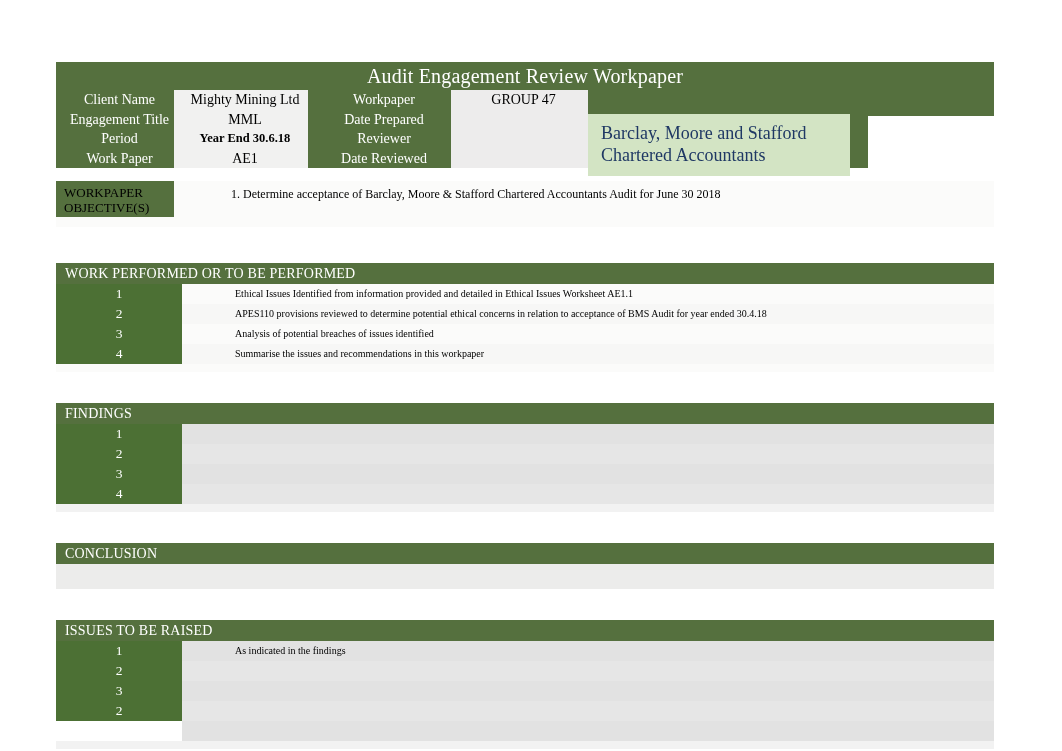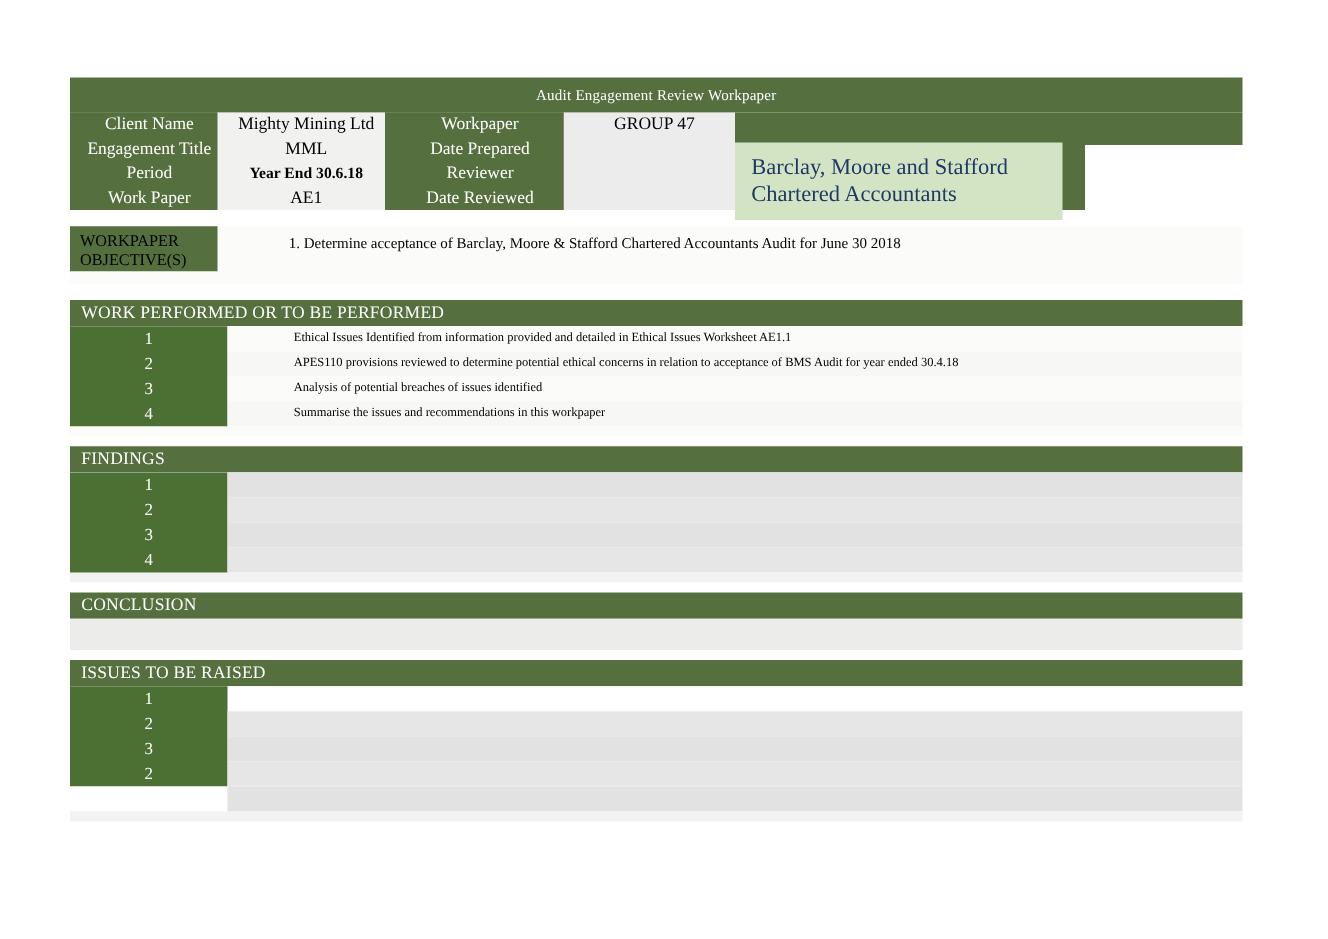--- a/index.html
+++ b/index.html
@@ -30,21 +30,21 @@
     left: 56px;
     top: 62px;
     width: 938px;
   }
 
   
   .title-bar {
     height: 28px;
     background: #55703e;
     color: #ffffff;
-    font-size: 12px;
+    font-size: 20px;
     line-height: 28px;
     text-align: center;
     letter-spacing: 0.2px;
   }
 
   
   .header-block {
     position: relative;
     height: 78px;
     background: #55703e;
@@ -138,20 +138,21 @@
   
   .sec-bar {
     height: 21px;
     line-height: 21px;
     background: #55703e;
     color: #ffffff;
     font-size: 14px;
     padding-left: 9px;
     box-sizing: border-box;
     letter-spacing: 0.2px;
+    margin-top: 23px;
   }
 
   
   .obj-block {
     position: relative;
     height: 46px;
     background: #fbfbfa;
   }
   .obj-label {
     position: absolute;
@@ -357,20 +358,21 @@
 
     <div class="gap sm"></div>
 
     <div class="sec-bar">ISSUES TO BE RAISED</div>
 
     <div class="rows grey">
       <div class="numcol" style="height:80px"></div>
 
       <div class="row">
         <span class="num">1</span>
+        <span class="txt">As indicated in the findings</span>
       </div>
       <div class="row">
         <span class="num">2</span>
         <span class="txt"></span>
       </div>
       <div class="row">
         <span class="num">3</span>
         <span class="txt"></span>
       </div>
       <div class="row">

